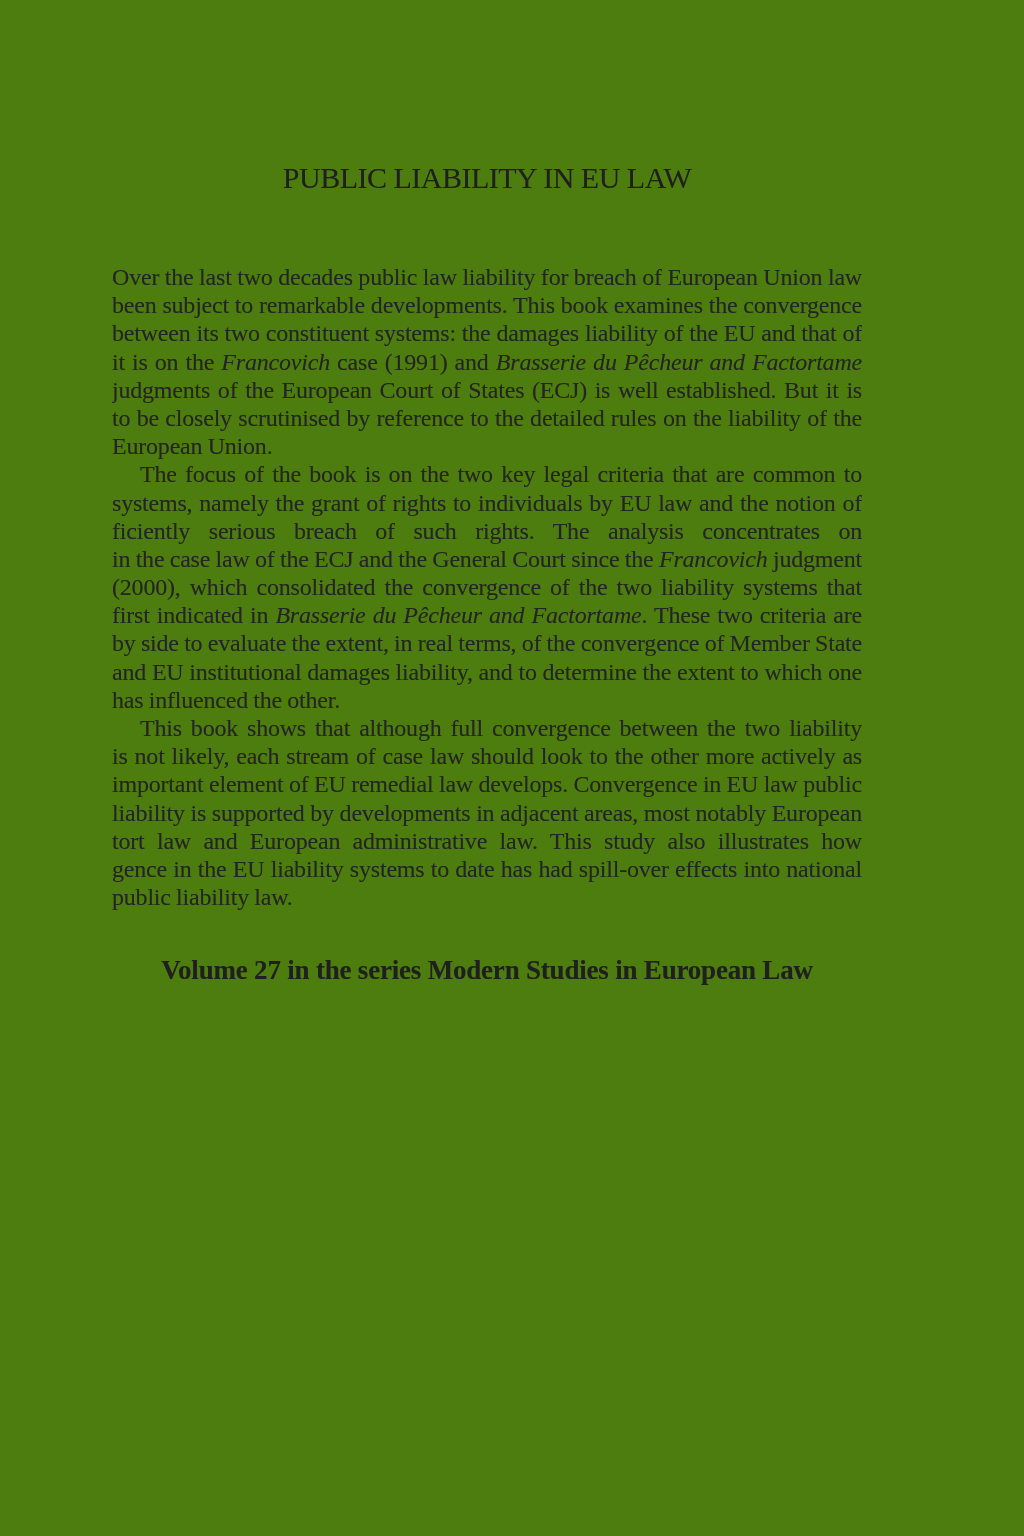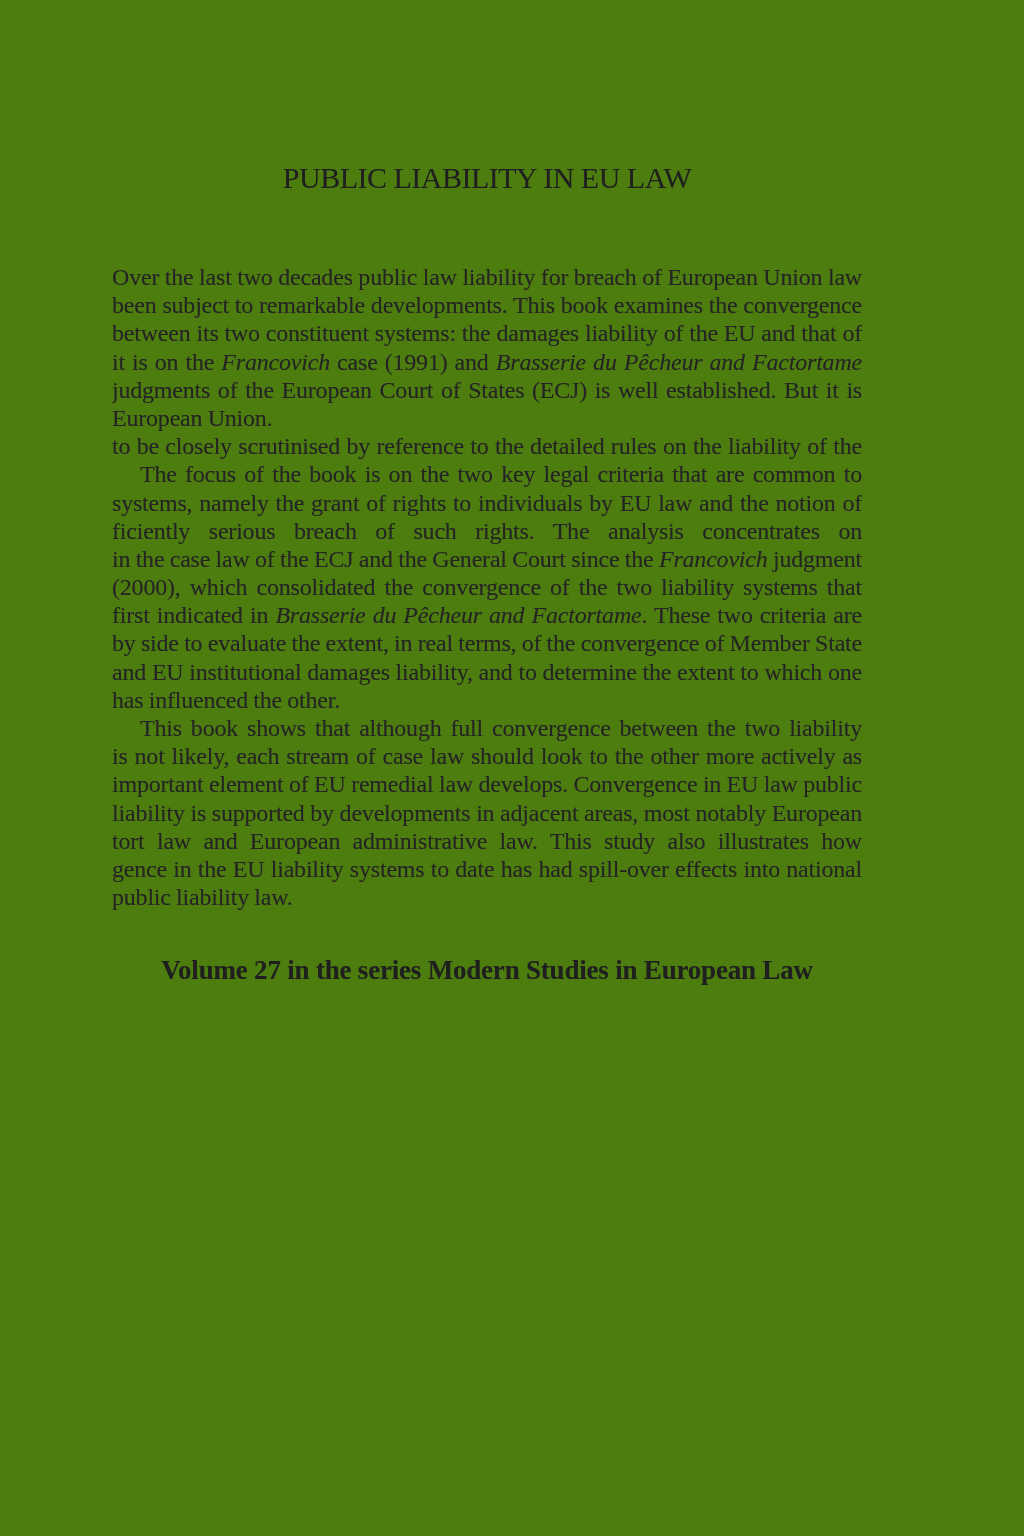--- a/index.html
+++ b/index.html
@@ -74,22 +74,22 @@
 
 <div class="page">
   <h1 class="title">PUBLIC LIABILITY IN EU LAW</h1>
   <div class="body-text">
       <div class="para">
         <div class="line"><span>Over the last two decades public law liability for breach of European Union law has</span></div>
         <div class="line"><span>been subject to remarkable developments. This book examines the convergence</span></div>
         <div class="line"><span>between its two constituent systems: the damages liability of the EU and that of its</span></div>
         <div class="line"><span>it is on the </span><em>Francovich</em><span> case (1991) and </span><em>Brasserie du Pêcheur and Factortame</em><span> (1996)</span></div>
         <div class="line"><span>judgments of the European Court of States (ECJ) is well established. But it is yet</span></div>
+        <div class="line"><span>to be closely scrutinised by reference to the detailed rules on the liability of the</span></div>
         <div class="line last"><span>European Union.</span></div>
-        <div class="line"><span>to be closely scrutinised by reference to the detailed rules on the liability of the</span></div>
       </div>
       <div class="para">
         <div class="line indent"><span>The focus of the book is on the two key legal criteria that are common to both</span></div>
         <div class="line"><span>systems, namely the grant of rights to individuals by EU law and the notion of suf-</span></div>
         <div class="line"><span>ficiently serious breach of such rights. The analysis concentrates on developments</span></div>
         <div class="line"><span>in the case law of the ECJ and the General Court since the </span><em>Francovich</em><span> judgment</span></div>
         <div class="line"><span>(2000), which consolidated the convergence of the two liability systems that was</span></div>
         <div class="line"><span>first indicated in </span><em>Brasserie du Pêcheur and Factortame</em><span>. These two criteria are set side</span></div>
         <div class="line"><span>by side to evaluate the extent, in real terms, of the convergence of Member State</span></div>
         <div class="line"><span>and EU institutional damages liability, and to determine the extent to which one</span></div>

